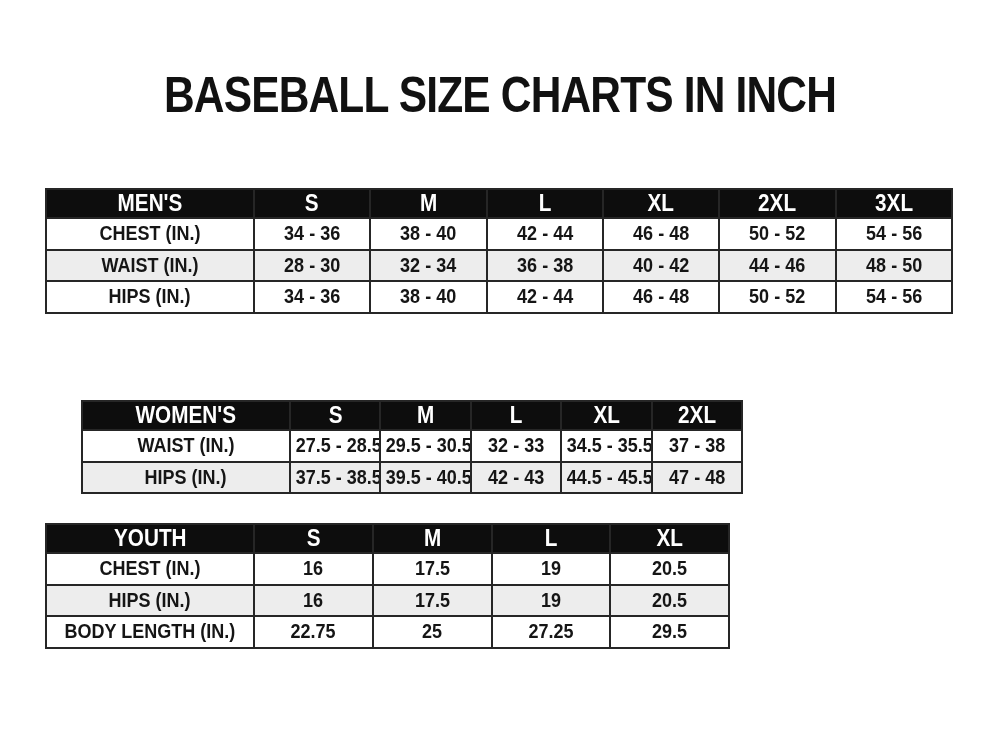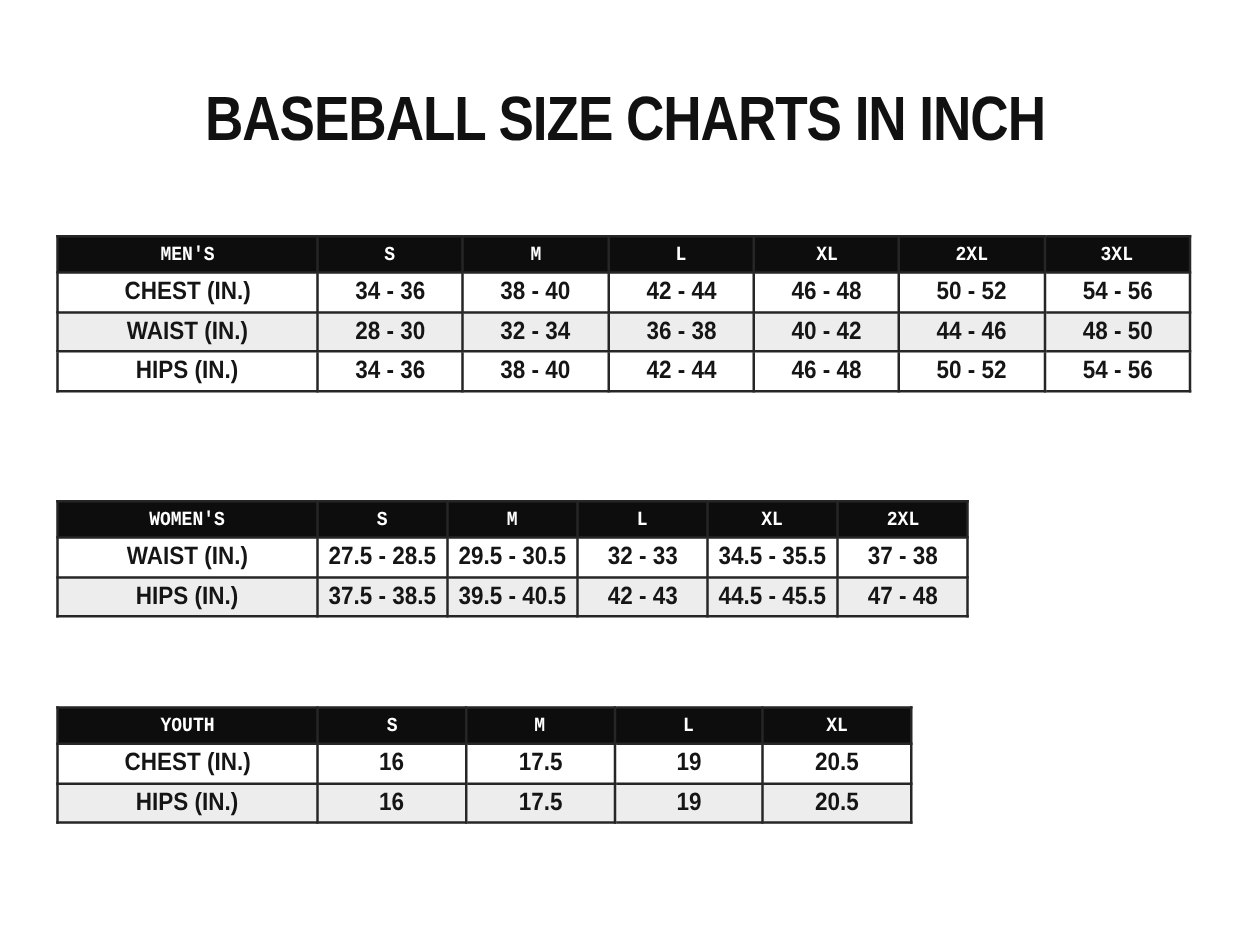--- a/index.html
+++ b/index.html
@@ -35,33 +35,32 @@
     white-space: nowrap;
   }
   table.size-table {
     position: absolute;
     left: 45px;
     border-collapse: collapse;
     table-layout: fixed;
     border: 1px solid var(--border);
   }
   table.mens   { top: 188px; width: 908px; }
-  table.womens { top: 400px; width: 730px; }
-  table.youth  { top: 565px; width: 685px; }
+  table.womens { top: 400px; width: 662px; margin-left: 36px; }
+  table.youth  { top: 523px; width: 685px; }
 
   .size-table th {
     background: var(--header-bg);
     color: var(--header-text);
     height: 29px;
-    font-size: 16px;
+    font-size: 23px;
     font-weight: 700;
     border: 2px solid var(--border);
     text-align: center;
     vertical-align: middle;
-    font-family: Liberation Mono, monospace;
   }
   .size-table td {
     height: 31.5px;
     font-size: 20px;
     font-weight: 700;
     color: var(--text);
     border: 2px solid var(--border);
     text-align: center;
     vertical-align: middle;
     background: #ffffff;
@@ -196,15 +195,22 @@
           <td><span class="cell-text">19</span></td>
           <td><span class="cell-text">20.5</span></td>
         </tr>
         <tr>
           <td><span class="cell-text">HIPS (IN.)</span></td>
           <td><span class="cell-text">16</span></td>
           <td><span class="cell-text">17.5</span></td>
           <td><span class="cell-text">19</span></td>
           <td><span class="cell-text">20.5</span></td>
         </tr>
+        <tr>
+          <td><span class="cell-text">BODY LENGTH (IN.)</span></td>
+          <td><span class="cell-text">22.75</span></td>
+          <td><span class="cell-text">25</span></td>
+          <td><span class="cell-text">27.25</span></td>
+          <td><span class="cell-text">29.5</span></td>
+        </tr>
       </tbody>
     </table>
 </div>
 
 </body></html>

